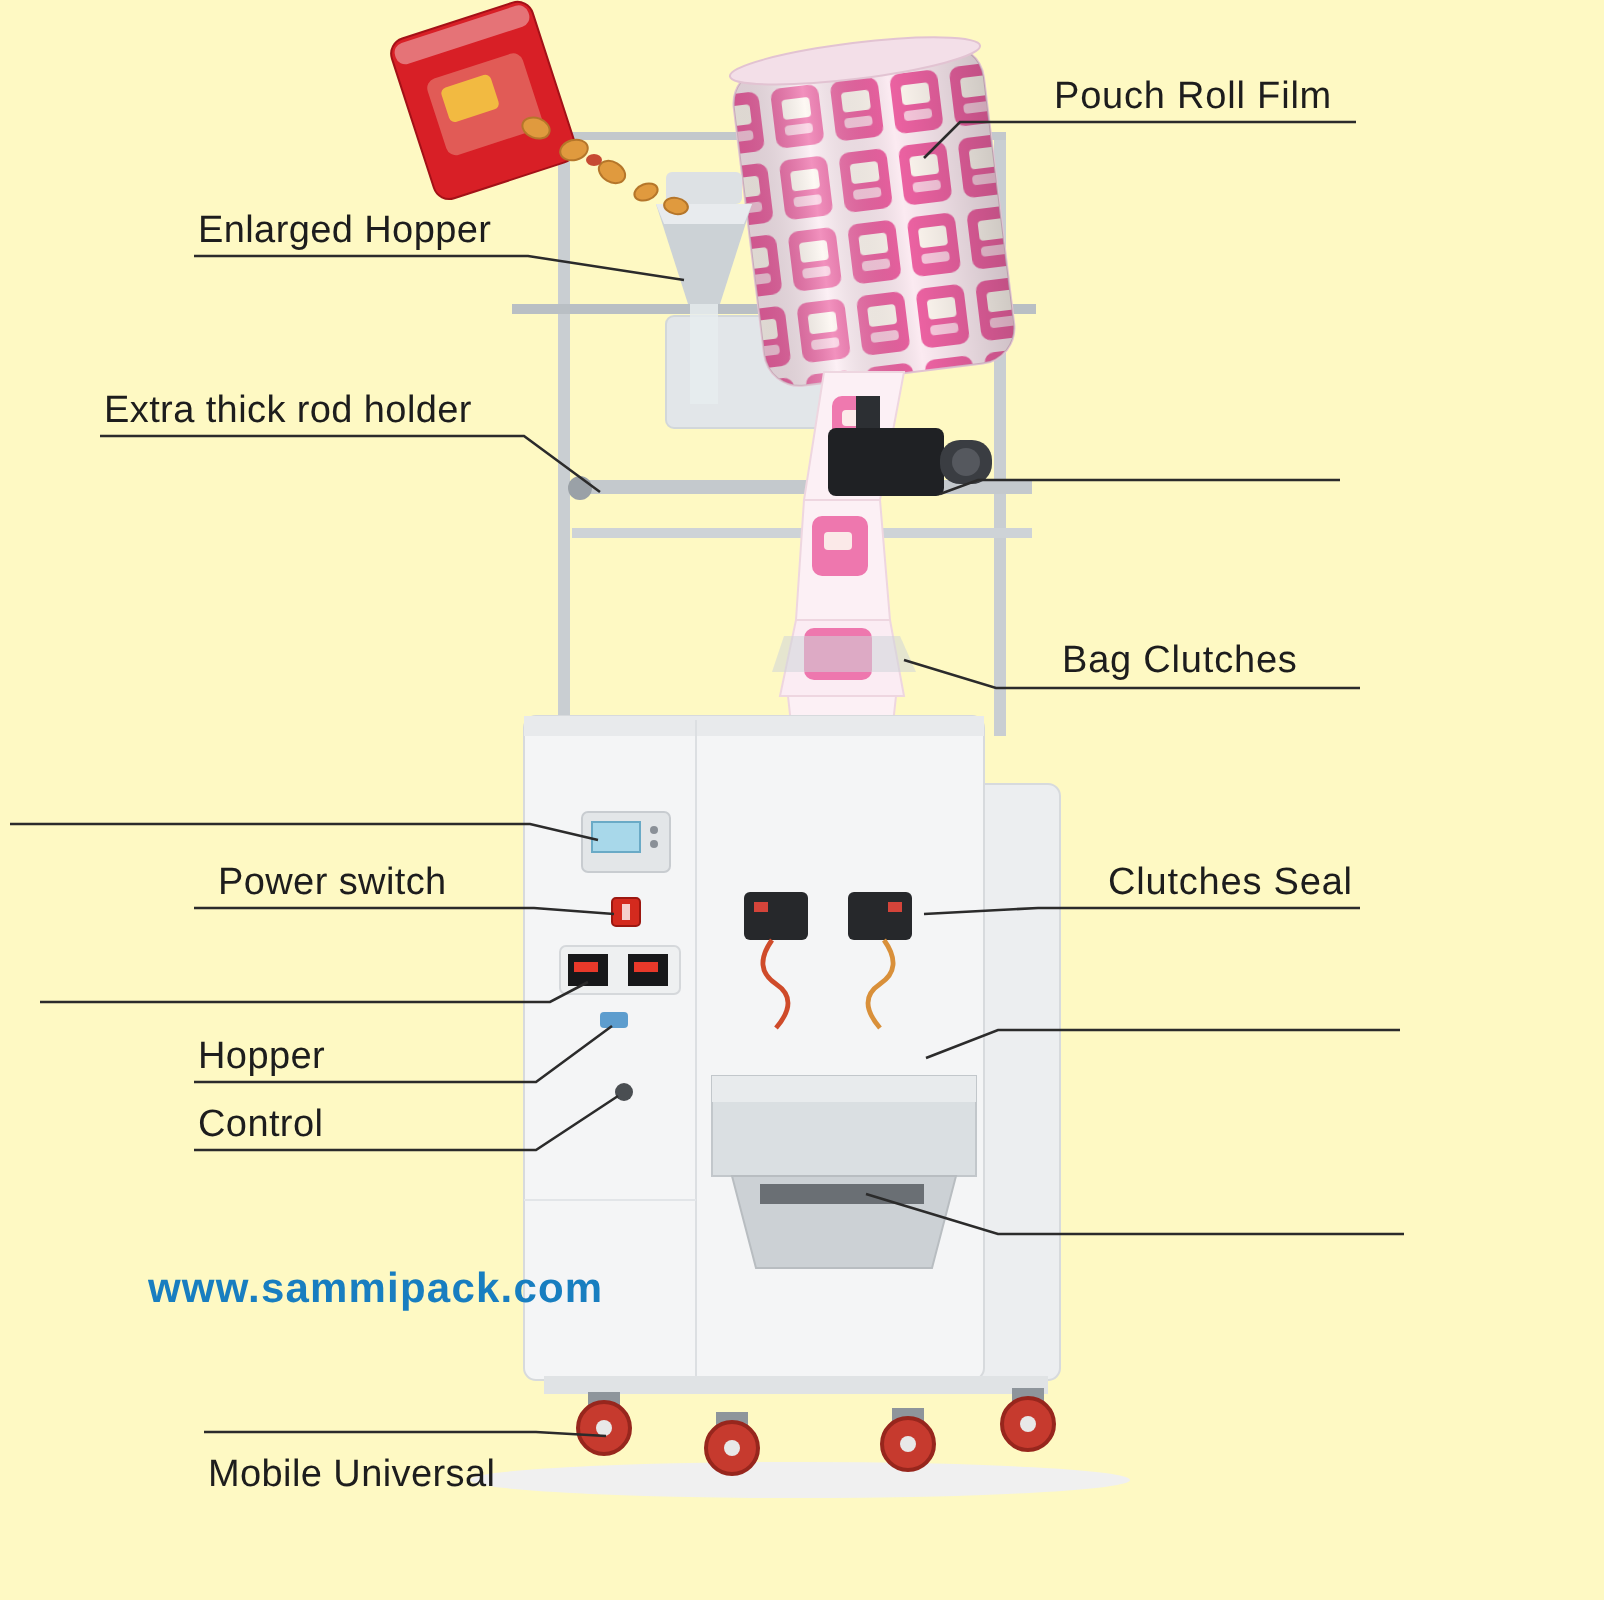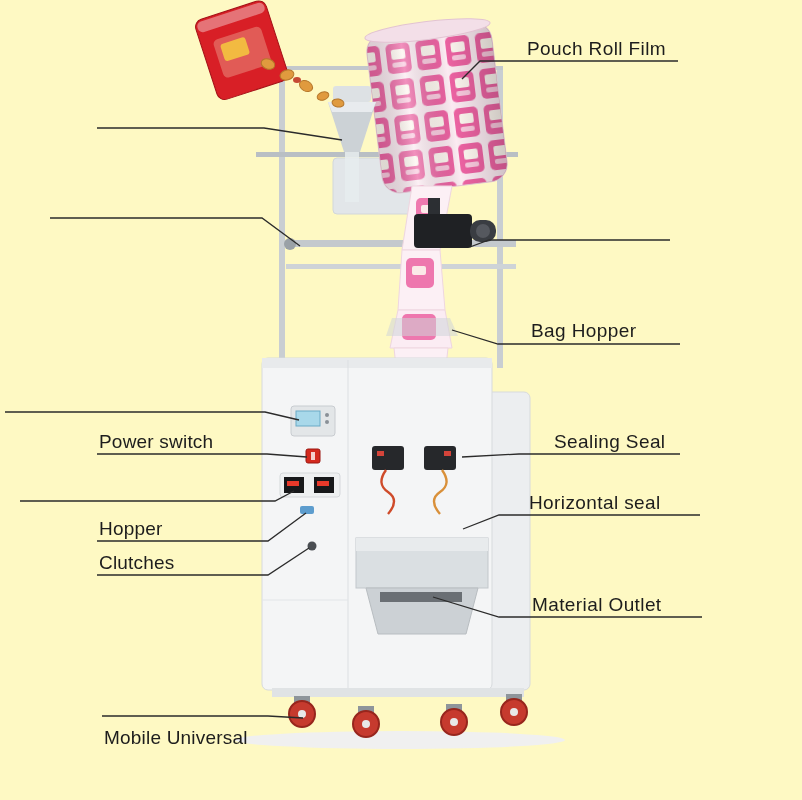--- a/index.html
+++ b/index.html
@@ -199,23 +199,24 @@
       <polyline points="20,501 275,501 294,491"></polyline>
       <polyline points="700,515 499,515 463,529"></polyline>
       <polyline points="97,541 268,541 306,513"></polyline>
       <polyline points="97,575 268,575 309,548"></polyline>
       <polyline points="702,617 499,617 433,597"></polyline>
       <polyline points="102,716 268,716 303,718"></polyline>
     </g>
   </svg>
 
   <div class="label right" style="left:527px;top:38px">Pouch Roll Film</div>
-  <div class="label right" style="left:531px;top:320px">Bag Hopper</div>
-  <div class="label" style="left:99px;top:431px">Power switch</div>
-  <div class="label right" style="left:554px;top:431px">Sealing Seal</div>
-  <div class="label right" style="left:529px;top:492px">Horizontal seal</div>
+  <div class="label" style="left:99px;top:105px">Enlarged Hopper</div>
+  <div class="label" style="left:52px;top:195px">Extra thick rod holder</div>
+  <div class="label right" style="left:531px;top:320px">Bag Clutches</div>
+  <div class="label" style="left:109px;top:431px">Power switch</div>
+  <div class="label right" style="left:554px;top:431px">Clutches Seal</div>
   <div class="label" style="left:99px;top:518px">Hopper</div>
-  <div class="label" style="left:99px;top:552px">Clutches</div>
-  <div class="label right" style="left:532px;top:594px">Material Outlet</div>
+  <div class="label" style="left:99px;top:552px">Control</div>
   <div class="label" style="left:104px;top:727px">Mobile Universal</div>
 
+  <div class="website">www.sammipack.com</div>
 
 </div>
 
 </body></html>

